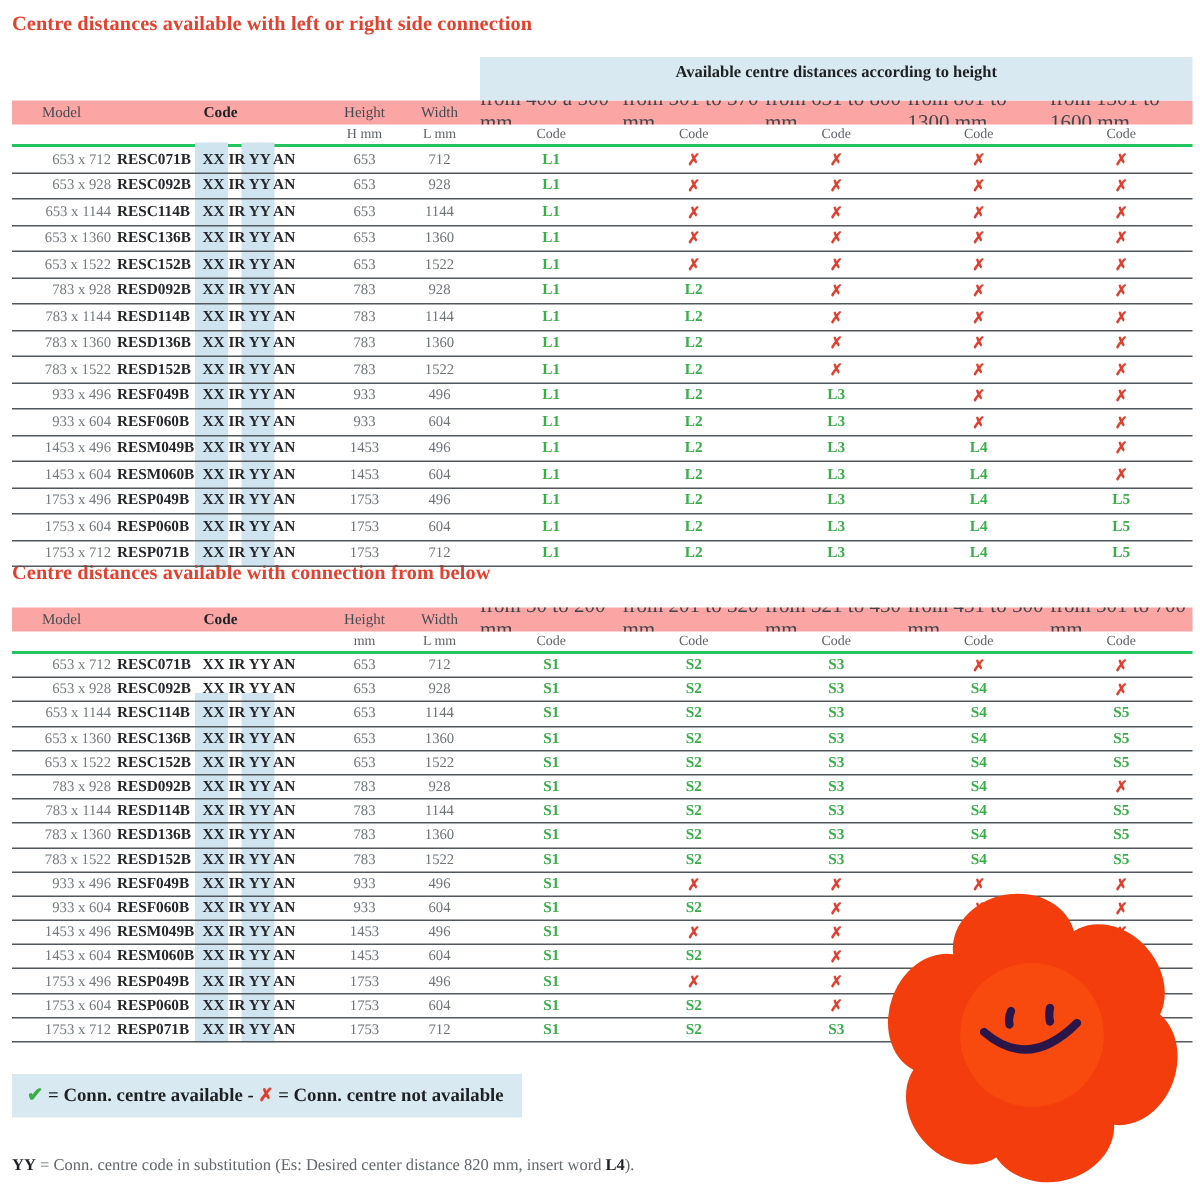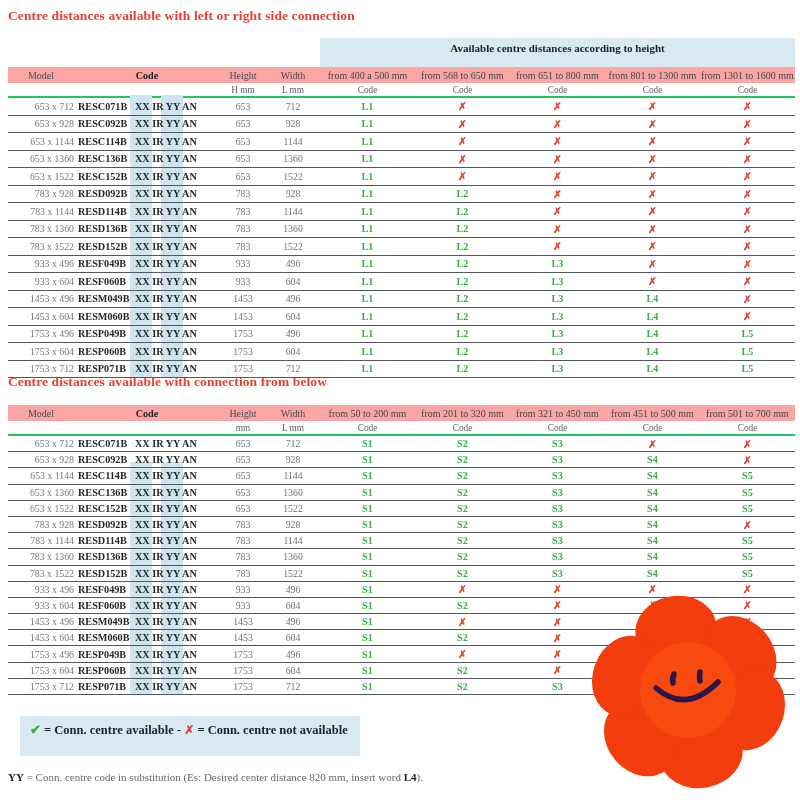--- a/index.html
+++ b/index.html
@@ -13,21 +13,21 @@
   .tgrid{display:grid;grid-template-columns:66px 146px 46px 54px repeat(5,95px);}
 
   .ghead-row .spacer{grid-column:1 / span 4;background:transparent;}
   .ghead-row .gcell{grid-column:5 / span 5;background:#d9e9f2;text-align:center;padding-top:4px;height:25px;}
   .gtitle{font-size:11px;font-weight:bold;color:#1d2124;line-height:13px;}
   .gsub{font-size:9.5px;color:#4a5156;line-height:12px;}
 
   .chead-row{background:#fca5a5;height:16px;}
   .chead-row .cell{display:flex;align-items:center;justify-content:center;font-size:10px;color:#454c51;}
   .chead-row .codehead{font-weight:bold;color:#1d2124;font-size:10.2px;}
-  .chead-row .rangehead{font-size:10px;color:#3f464b;}
+  .chead-row .rangehead{font-size:14px;color:#3f464b;}
 
   .shead-row{height:13px;border-bottom:2px solid #22c55e;}
   .shead-row .cell{display:flex;align-items:center;justify-content:center;font-size:9.3px;color:#5c6266;}
 
   .rows{position:relative;z-index:1;}
   .trow{height:16.5px;border-top:1.5px solid #53585c;}
   .t2 .trow{height:15.2px;}
   .trow:first-child{border-top:none;}
   .trow:last-child{border-bottom:1.5px solid #53585c;}
   .cell{display:flex;align-items:center;overflow:hidden;}
@@ -36,21 +36,21 @@
   .code-base{display:inline-block;min-width:57px;}
   .cell.num{justify-content:center;font-size:9.8px;color:#6e7477;}
   .cell.rcode{justify-content:center;font-size:10.2px;font-weight:bold;}
   .cell.avail{color:#3aae49;}
   .cell.cross{color:#df4030;font-size:10.5px;}
 
   .stripe{position:absolute;top:57px;bottom:0;background:#cfe4ef;z-index:0;}
   .stripe1{left:122px;width:22px;}
   .stripe2{left:153px;width:22px;}
 
-  .legend{position:absolute;left:20px;top:716px;background:#d9e9f2;padding:6px 12px 18px 10px;
+  .legend{position:absolute;left:8px;top:716px;background:#d9e9f2;padding:6px 12px 7px 10px;
           font-size:12.5px;font-weight:bold;color:#1d2124;}
   .legend .check{color:#3aae49;font-size:13px;}
   .legend .cross{color:#df4030;font-size:12px;}
 
   .note{position:absolute;left:8px;top:771px;font-size:11px;color:#61686c;}
   .note b{color:#1d2124;text-align:center;}
 
   .flower{position:absolute;left:588px;top:588px;width:212px;height:212px;z-index:5;}
 </style>
 </head>
@@ -70,21 +70,21 @@
         <div class="gtitle">Available centre distances according to height</div>
       </div>
     </div>
 
     <div class="tgrid chead-row">
       <div class="cell">Model</div>
       <div class="cell codehead">Code</div>
       <div class="cell">Height</div>
       <div class="cell">Width</div>
       <div class="cell rangehead">from 400 a 500 mm</div>
-      <div class="cell rangehead">from 568 to 650 mm</div>
+      <div class="cell rangehead">from 501 to 570 mm</div>
       <div class="cell rangehead">from 651 to 800 mm</div>
       <div class="cell rangehead">from 801 to 1300 mm</div>
       <div class="cell rangehead">from 1301 to 1600 mm</div>
     </div>
 
     <div class="tgrid shead-row">
       <div class="cell"></div>
       <div class="cell"></div>
       <div class="cell">H mm</div>
       <div class="cell">L mm</div>

